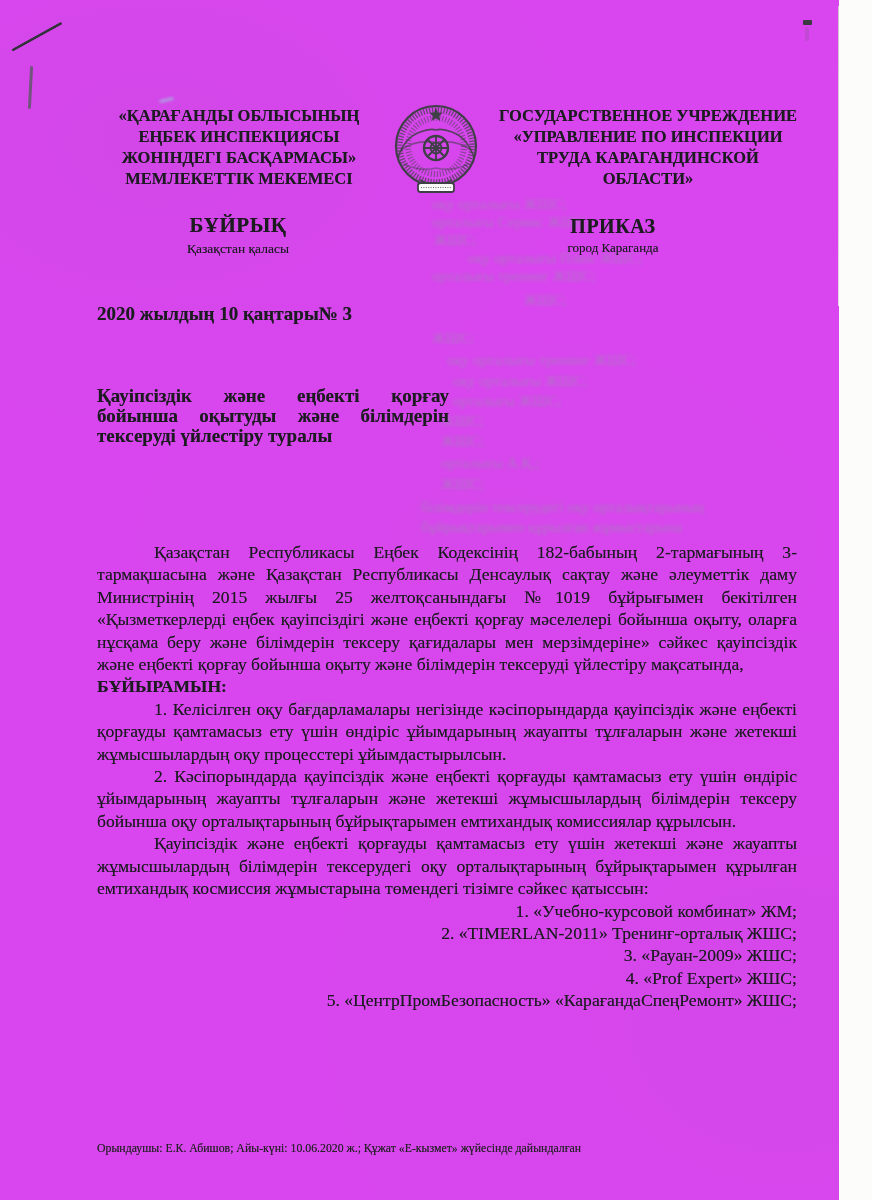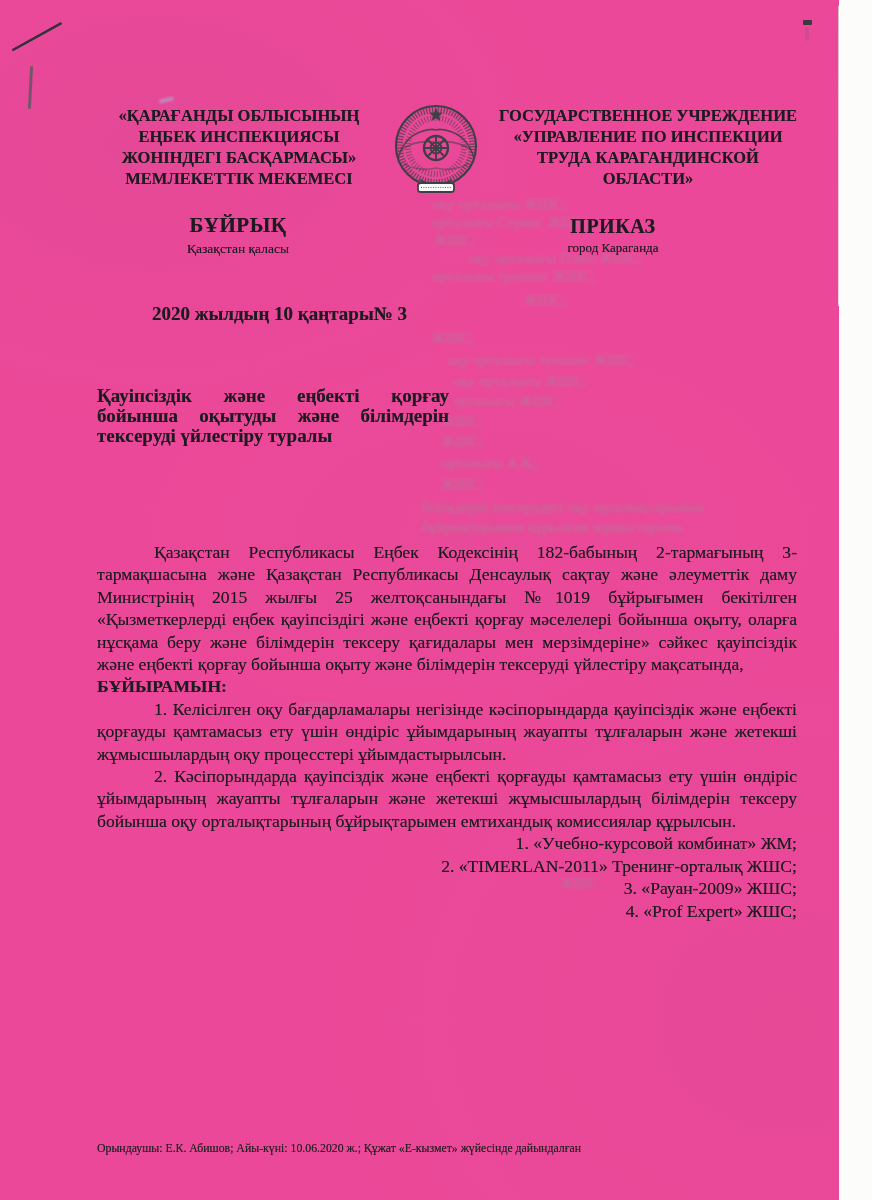--- a/index.html
+++ b/index.html
@@ -1,18 +1,18 @@
 <!DOCTYPE html>
 <html><head>
 <meta charset="utf-8">
 <style>
   html,body{margin:0;padding:0;background:#e8e8e6;}
   .scan{
     position:relative;width:872px;height:1200px;margin:0 auto;overflow:hidden;
-    background:#ec4899;
+    background:#d946ef;
     font-family:"Liberation Serif","DejaVu Serif",serif;
     color:#1b1b20;
     text-shadow:0 0 .4px rgba(25,25,30,.55);
   }
   .scan::before{
     content:"";position:absolute;inset:0;pointer-events:none;
     background:
       radial-gradient(620px 420px at 18% 12%, rgba(90,90,95,.05), transparent 70%),
       radial-gradient(700px 600px at 90% 85%, rgba(90,90,95,.04), transparent 70%),
       radial-gradient(500px 300px at 55% 45%, rgba(120,120,125,.03), transparent 75%);
@@ -42,21 +42,21 @@
   .org-left{left:88px;top:105px;width:302px;text-align:center;font-weight:bold;font-size:16.5px;line-height:21px;}
   .emblem{left:390px;top:98px;width:92px;height:102px;}
   .org-right{left:494px;top:105px;width:308px;text-align:center;font-weight:bold;font-size:16.5px;line-height:21px;}
   .kk-doc{left:140px;top:213px;width:196px;text-align:center;}
   .kk-doc .t{font-size:21px;font-weight:bold;letter-spacing:.5px;}
   .kk-doc .p{font-size:13.5px;margin-top:3px;}
   .ru-doc{left:518px;top:215px;width:190px;text-align:center;}
   .ru-doc .t{font-size:20px;font-weight:bold;letter-spacing:.5px;}
   .ru-doc .p{font-size:13px;margin-top:2px;}
   
-  .date-row{left:97px;top:303px;width:365px;display:flex;justify-content:center;font-weight:bold;font-size:19px;}
+  .date-row{left:97px;top:303px;width:365px;display:flex;justify-content:flex-start;font-weight:bold;font-size:19px;}
   .subject{left:97px;top:386px;width:352px;font-weight:bold;font-size:19px;line-height:20px;text-align:justify;}
   
   .body{left:97px;top:541px;width:700px;font-size:17.6px;line-height:22.4px;text-align:justify;}
   .body p{margin:0;text-indent:57px;}
   .body p.order-word{font-weight:bold;text-indent:0;}
   .org-list div{padding-left:57px;text-align:right;}
   .footer{left:97px;top:1141px;font-size:11.8px;color:#222;}
 </style>
 </head>
 <body>
@@ -132,23 +132,25 @@
     <span>№ 3</span>
   </div>
 
   <div class="abs subject">Қауіпсіздік және еңбекті қорғау бойынша оқытуды және білімдерін тексеруді үйлестіру туралы</div>
 
   <div class="abs body">
     <p>Қазақстан Республикасы Еңбек Кодексінің 182-бабының 2-тармағының 3-тармақшасына және Қазақстан Республикасы Денсаулық сақтау және әлеуметтік даму Министрінің 2015 жылғы 25 желтоқсанындағы №1019 бұйрығымен бекітілген «Қызметкерлерді еңбек қауіпсіздігі және еңбекті қорғау мәселелері бойынша оқыту, оларға нұсқама беру және білімдерін тексеру қағидалары мен мерзімдеріне» сәйкес қауіпсіздік және еңбекті қорғау бойынша оқыту және білімдерін тексеруді үйлестіру мақсатында,</p>
     <p class="order-word">БҰЙЫРАМЫН:</p>
     <p>1. Келісілген оқу бағдарламалары негізінде кәсіпорындарда қауіпсіздік және еңбекті қорғауды қамтамасыз ету үшін өндіріс ұйымдарының жауапты тұлғаларын және жетекші жұмысшылардың оқу процесстері ұйымдастырылсын.</p>
     <p>2. Кәсіпорындарда қауіпсіздік және еңбекті қорғауды қамтамасыз ету үшін өндіріс ұйымдарының жауапты тұлғаларын және жетекші жұмысшылардың білімдерін тексеру бойынша оқу орталықтарының бұйрықтарымен емтихандық комиссиялар құрылсын.</p>
+    <p>Қауіпсіздік және еңбекті қорғауды қамтамасыз ету үшін жетекші және жауапты жұмысшылардың білімдерін тексерудегі оқу орталықтарының бұйрықтарымен құрылған емтихандық космиссия жұмыстарына төмендегі тізімге сәйкес қатыссын:</p>
     <div class="org-list">
       <div>1. «Учебно-курсовой комбинат» ЖМ;</div>
       <div>2. «TIMERLAN-2011» Тренинғ-орталық ЖШС;</div>
       <div>3. «Рауан-2009» ЖШС;</div>
       <div>4. «Prof Expert» ЖШС;</div>
+      <div>5. «ЦентрПромБезопасность» «КарағандаСпеңРемонт» ЖШС;</div>
     </div>
   </div>
 
   <div class="abs footer">Орындаушы: Е.К. Абишов; Айы-күні: 10.06.2020 ж.; Құжат «Е-кызмет» жүйесінде дайындалған</div>
 
 </div>
 
 </body></html>

